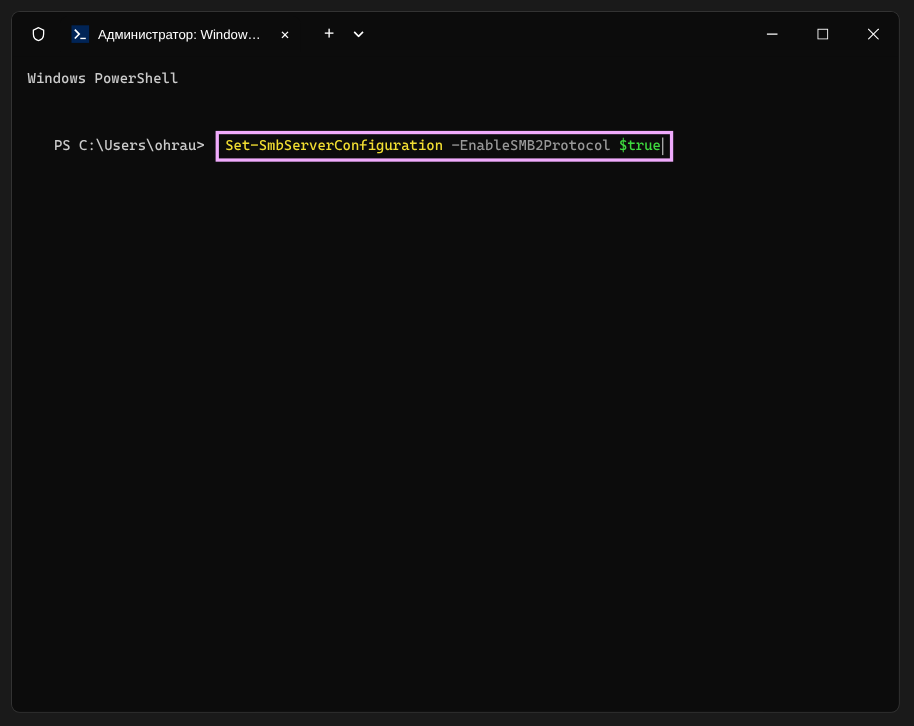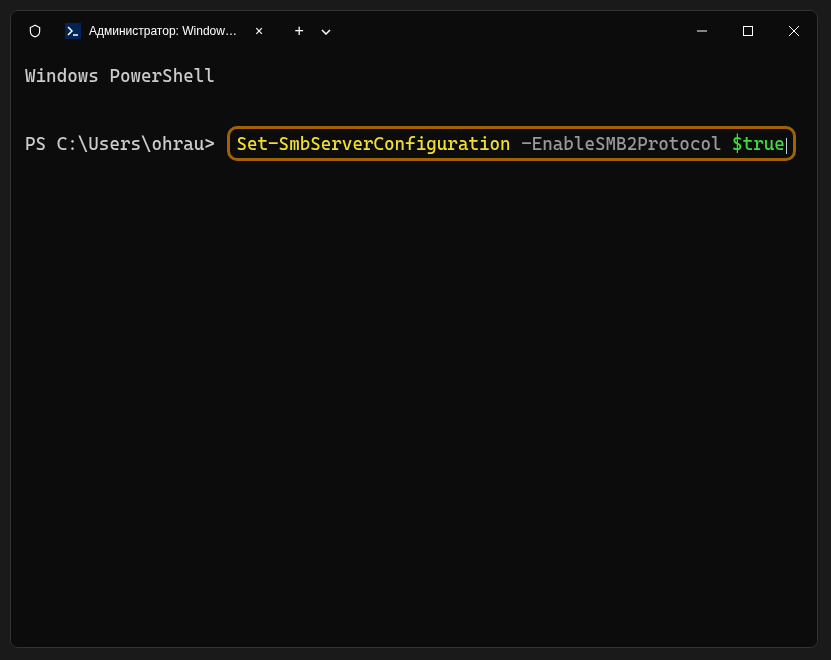--- a/index.html
+++ b/index.html
@@ -102,39 +102,40 @@
       align-items: center;
       justify-content: center;
       color: #ffffff;
       cursor: pointer;
     }
     .terminal {
       flex: 1;
       background: #0c0c0c;
       padding: 12px 14px;
       font-family: 'Cascadia Mono', 'Consolas', monospace;
-      font-size: 18px;
+      font-size: 13px;
       line-height: 1.4;
       color: #cccccc;
       position: relative;
     }
     .term-line {
       white-space: pre-wrap;
       word-break: break-all;
     }
     .blank-line {
       height: 19px;
     }
     .prompt-line {
       display: inline;
+      margin-left: 24px;
     }
     .highlight-box {
       display: inline-block;
-      border: 3px solid #a16207;
-      border-radius: 10px;
+      border: 3px solid #f0abfc;
+      border-radius: 0;
       padding: 2px 6px;
       margin-left: 2px;
       position: relative;
     }
     .cmd-yellow {
       color: #f2de32;
     }
     .cmd-gray {
       color: #999999;
     }

